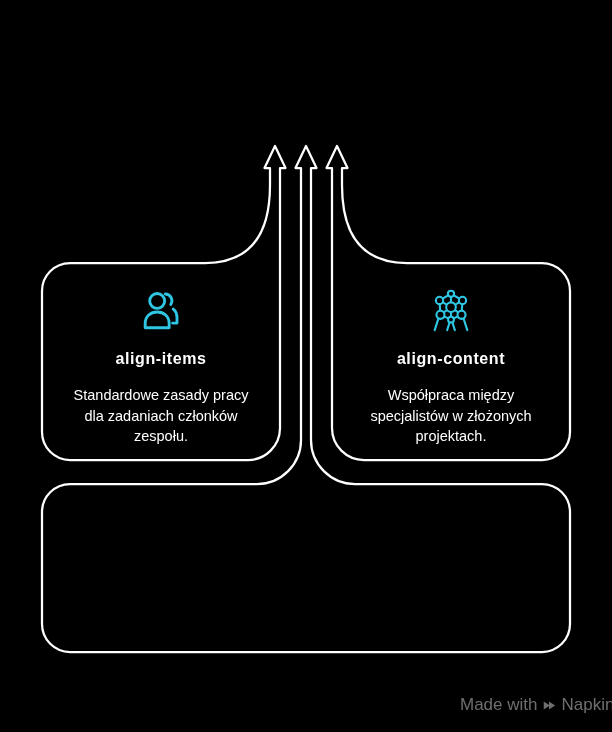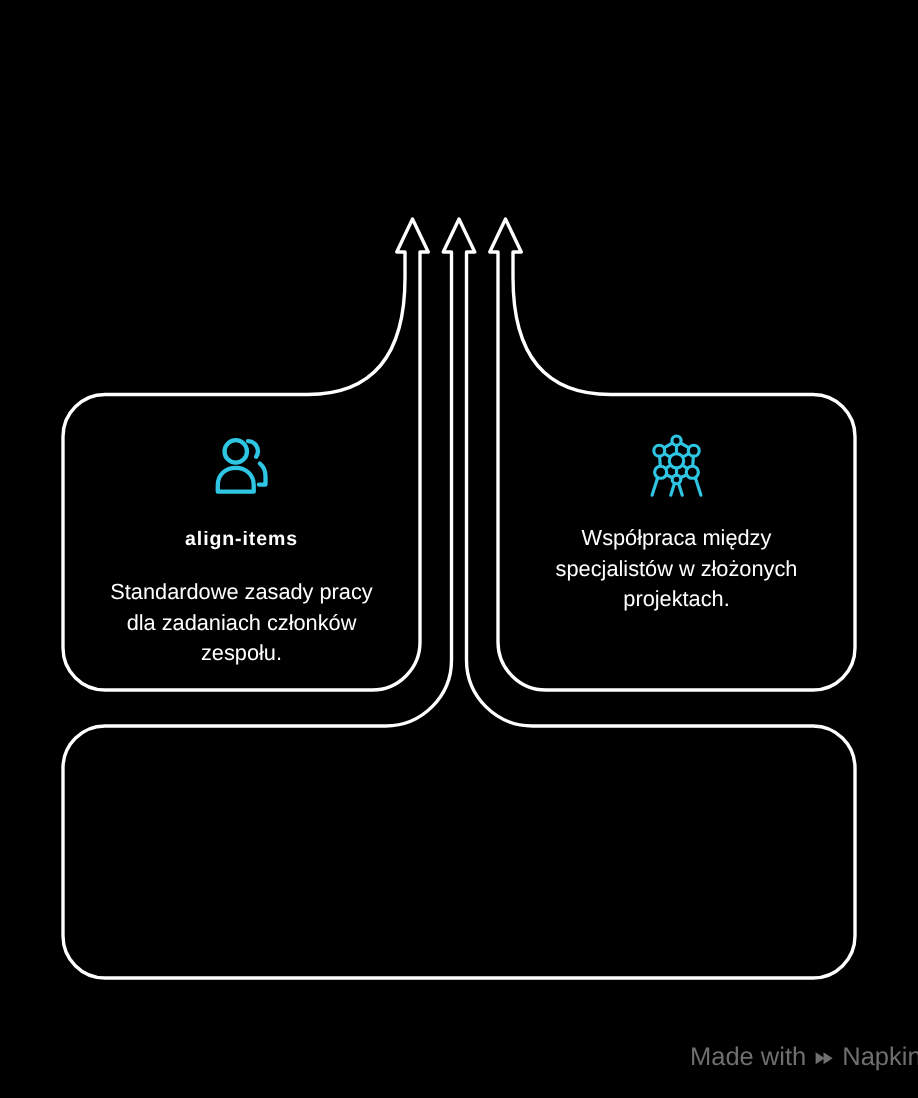--- a/index.html
+++ b/index.html
@@ -33,21 +33,21 @@
     text-align:center;
     color:var(--text);
   }
   #card-0{left:39px;top:288px;width:244px;}
   #card-1{left:332px;top:288px;width:238px;}
   #card-2{left:42px;top:508px;width:528px;}
   .card-icon{display:block;}
   .icon-stroke{stroke:var(--accent);fill:none;stroke-linecap:round;stroke-linejoin:round;}
   .icon-node{stroke:var(--accent);fill:var(--background);}
   .card-title{
-    font-size:13px;
+    font-size:16px;
     font-weight:700;
     letter-spacing:0.6px;
     line-height:22px;
     margin-top:14px;
     color:var(--text);
   }
   #card-2 .card-title{margin-top:16px;}
   .card-desc{
     font-size:14.5px;
     line-height:20.5px;
@@ -132,20 +132,21 @@
       <g class="icon-node" stroke-width="2.2">
         <circle cx="24" cy="6" r="3.2"></circle>
         <circle cx="12" cy="13" r="3.8"></circle>
           <circle cx="36" cy="13" r="3.8"></circle>
         <circle cx="24" cy="20" r="5"></circle>
         <circle cx="13" cy="28" r="4.2"></circle>
           <circle cx="35" cy="28" r="4.2"></circle>
         <circle cx="24" cy="33" r="3"></circle>
       </g>
     </svg>
+    <div class="card-title">align-content</div>
     <div class="card-desc">Współpraca między specjalistów w złożonych projektach.</div>
   </div>
 
 
   <div id="watermark">
     <span class="wm-text">Made with</span>
     <svg width="14" height="13" viewBox="0 0 16 14">
       <path d="M2,2.5 L9,7 L2,11.5 Z" fill="var(--watermark)"></path>
       <path d="M8,2.5 L15,7 L8,11.5 Z" fill="var(--watermark)"></path>
     </svg>

